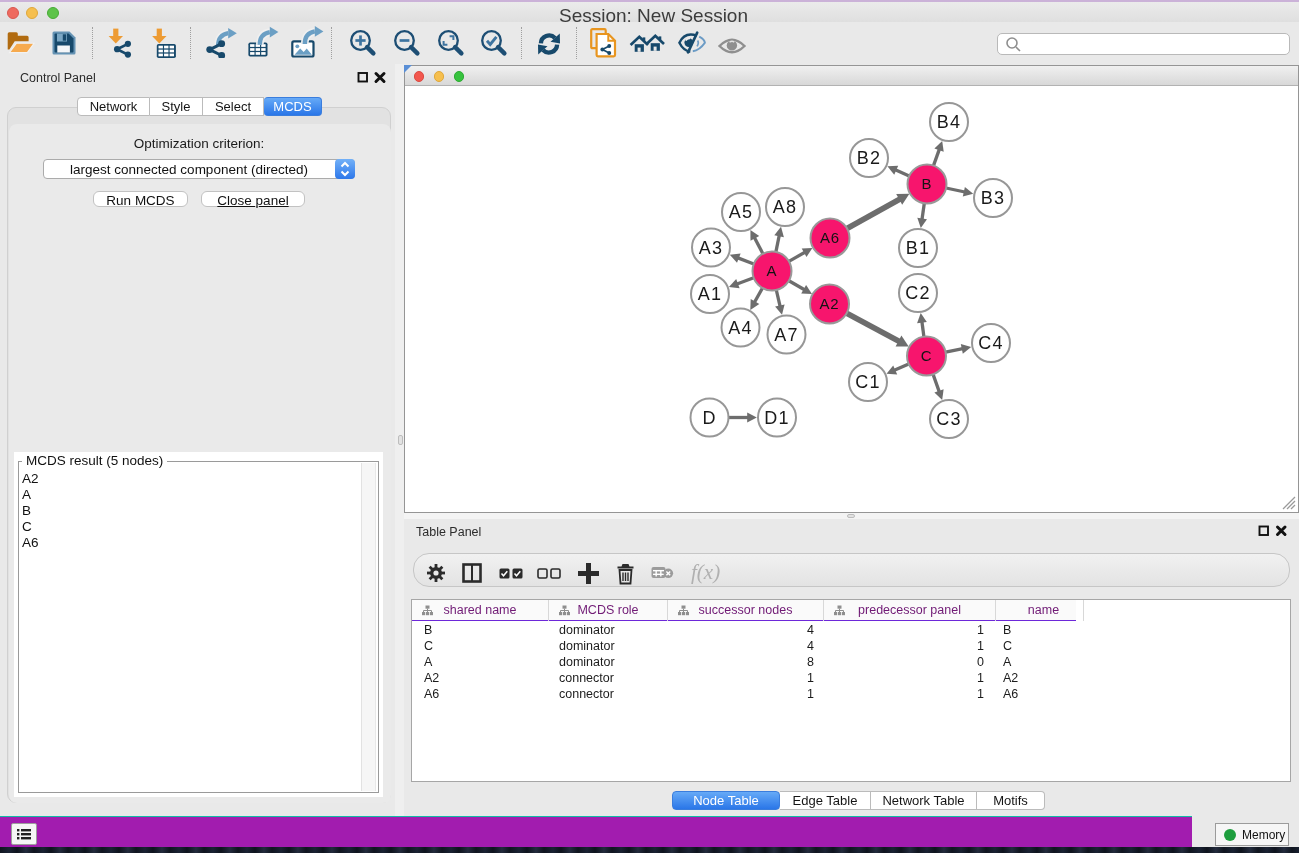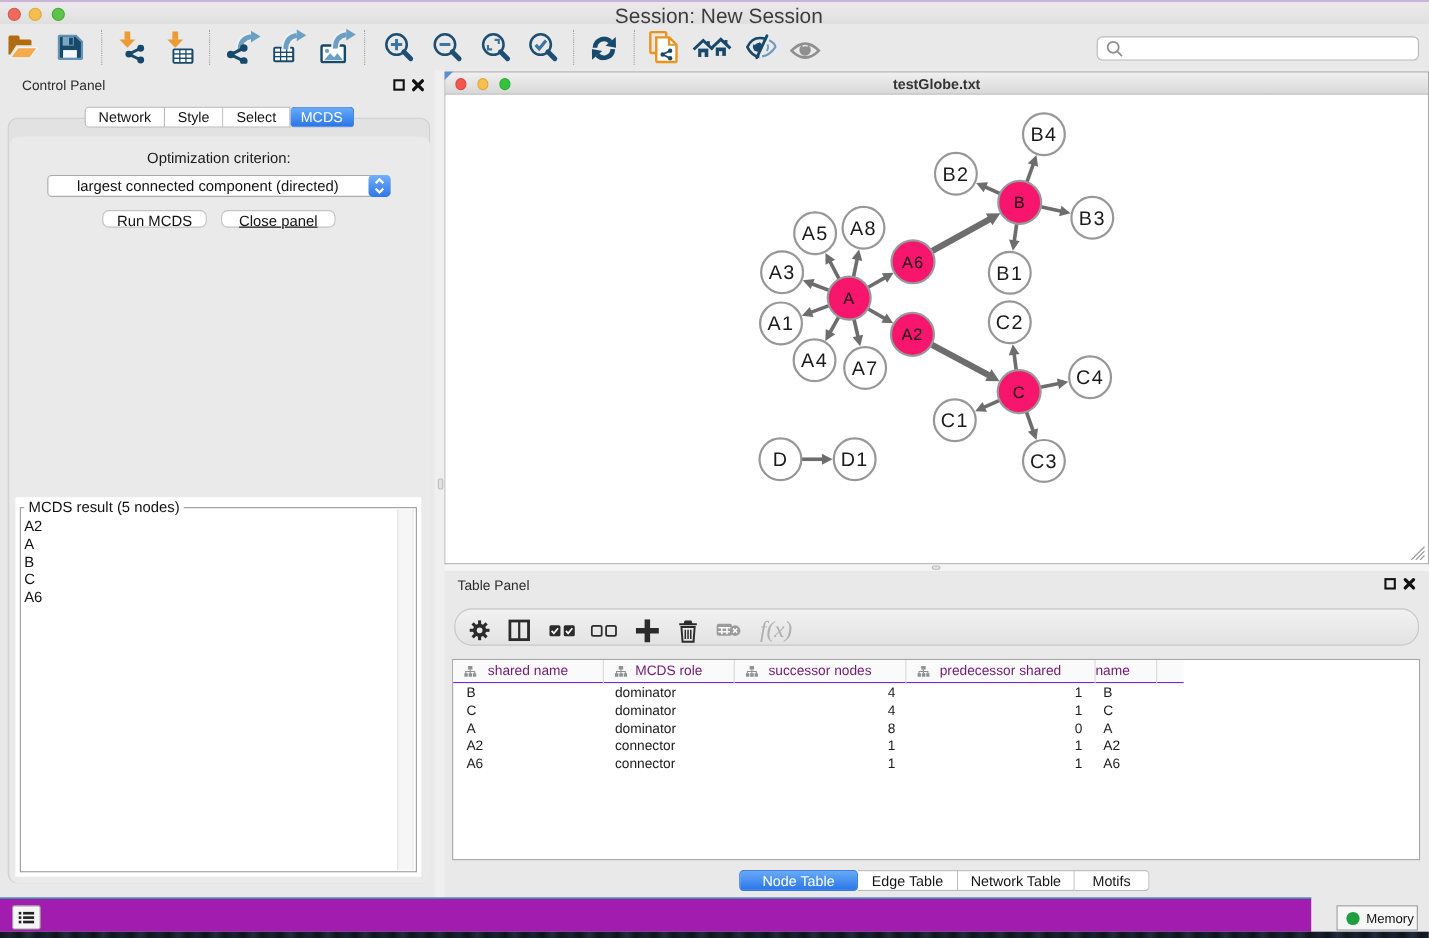--- a/index.html
+++ b/index.html
@@ -271,21 +271,20 @@
 </div>
 
 <div id="gwin" class="abs">
   <svg width="8" height="8" style="position:absolute;left:-1px;top:-1px;z-index:5">
       <path d="M0 0 H8 L0 8 Z" fill="#5a8fd6"></path>
     </svg>
   <div id="gtitle">
     <div class="tl" style="left:8.5px;top:5px;width:10.5px;height:10.5px;background:#f2574e;border:0.5px solid #db4a42;"></div>
     <div class="tl" style="left:28.5px;top:5px;width:10.5px;height:10.5px;background:#f6bf4e;border:0.5px solid #e0a83a;"></div>
     <div class="tl" style="left:48.5px;top:5px;width:10.5px;height:10.5px;background:#37c23e;border:0.5px solid #2cab33;"></div>
-    <div class="title">testGlobe.txt</div>
   </div>
   <div id="gcontent">
     <svg width="893" height="426" viewBox="405 86 893 426" font-family="Liberation Sans, sans-serif">
 <line x1="762.9" y1="252.7" x2="754.4" y2="236.5" stroke="#6d6d6d" stroke-width="3.3"></line>
         <polygon points="750.4,228.9 759.2,235.1 750.5,239.7" fill="#6d6d6d"></polygon>
 <line x1="775.9" y1="250.9" x2="779.3" y2="234.2" stroke="#6d6d6d" stroke-width="3.3"></line>
         <polygon points="781.0,225.8 783.9,236.2 774.3,234.2" fill="#6d6d6d"></polygon>
 <line x1="753.8" y1="263.0" x2="737.9" y2="256.9" stroke="#6d6d6d" stroke-width="3.3"></line>
         <polygon points="729.8,253.8 740.6,252.6 737.0,261.8" fill="#6d6d6d"></polygon>
 <line x1="753.7" y1="276.8" x2="737.0" y2="283.0" stroke="#6d6d6d" stroke-width="3.3"></line>
@@ -453,29 +452,29 @@
         <path d="M5.5 3.7 v2 M1.5 7 v-1.5 h8 v1.5 M5.5 5.5 v1.5" stroke="#8f8f8f" stroke-width="1" fill="none"></path>
       </svg>
 <div class="hc" style="left:256px;width:156px;">successor nodes</div>
 <svg class="abs" style="left:266px;top:5px" width="11" height="11" viewBox="0 0 11 11">
         <rect x="3.5" y="0.5" width="4" height="3.2" fill="#8f8f8f"></rect>
         <rect x="0" y="7" width="3.2" height="3.2" fill="#8f8f8f"></rect>
         <rect x="4" y="7" width="3.2" height="3.2" fill="#8f8f8f"></rect>
         <rect x="8" y="7" width="3.2" height="3.2" fill="#8f8f8f"></rect>
         <path d="M5.5 3.7 v2 M1.5 7 v-1.5 h8 v1.5 M5.5 5.5 v1.5" stroke="#8f8f8f" stroke-width="1" fill="none"></path>
       </svg>
-<div class="hc" style="left:412px;width:172px;">predecessor shared</div>
+<div class="hc" style="left:412px;width:172px;">predecessor panel</div>
 <svg class="abs" style="left:422px;top:5px" width="11" height="11" viewBox="0 0 11 11">
         <rect x="3.5" y="0.5" width="4" height="3.2" fill="#8f8f8f"></rect>
         <rect x="0" y="7" width="3.2" height="3.2" fill="#8f8f8f"></rect>
         <rect x="4" y="7" width="3.2" height="3.2" fill="#8f8f8f"></rect>
         <rect x="8" y="7" width="3.2" height="3.2" fill="#8f8f8f"></rect>
         <path d="M5.5 3.7 v2 M1.5 7 v-1.5 h8 v1.5 M5.5 5.5 v1.5" stroke="#8f8f8f" stroke-width="1" fill="none"></path>
       </svg>
-<div class="hc" style="left:560px;width:80px;">name</div>
+<div class="hc" style="left:592px;width:80px;">name</div>
   </div>
 <div class="rowtxt" style="left:12px;top:22px;">B</div>
 <div class="rowtxt" style="left:147px;top:22px;">dominator</div>
 <div class="rowtxt" style="left:256px;top:22px;width:146px;text-align:right;">4</div>
 <div class="rowtxt" style="left:412px;top:22px;width:160px;text-align:right;">1</div>
 <div class="rowtxt" style="left:591px;top:22px;">B</div>
 <div class="rowtxt" style="left:12px;top:38px;">C</div>
 <div class="rowtxt" style="left:147px;top:38px;">dominator</div>
 <div class="rowtxt" style="left:256px;top:38px;width:146px;text-align:right;">4</div>
 <div class="rowtxt" style="left:412px;top:38px;width:160px;text-align:right;">1</div>

